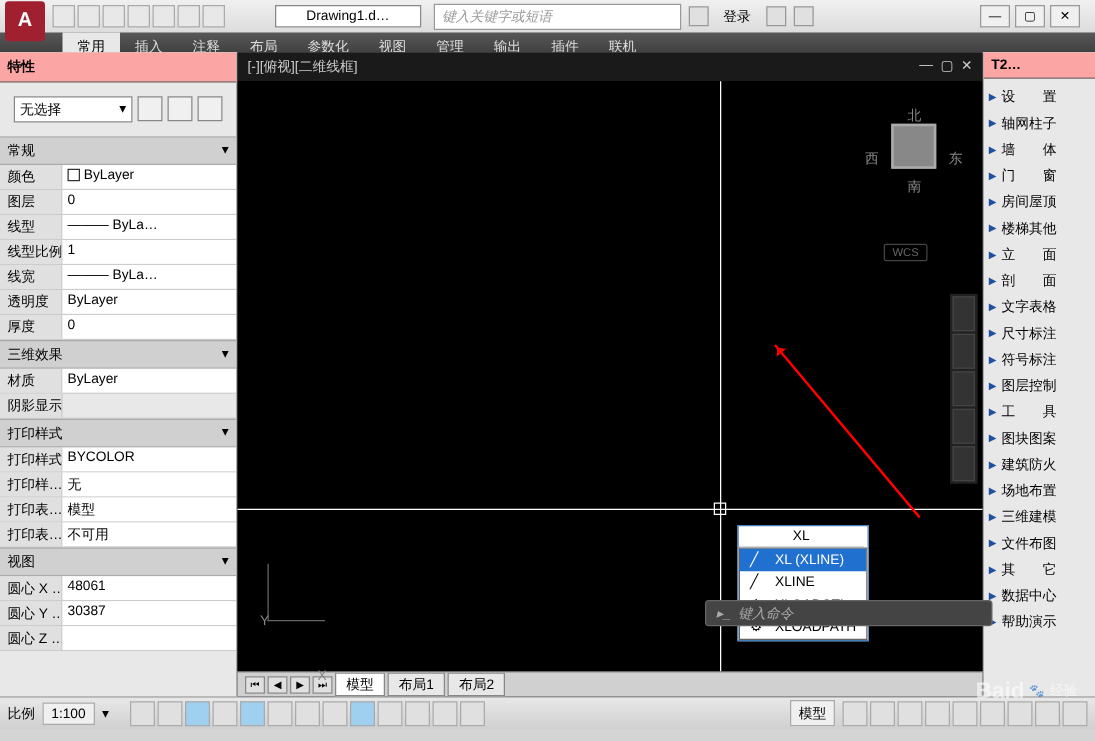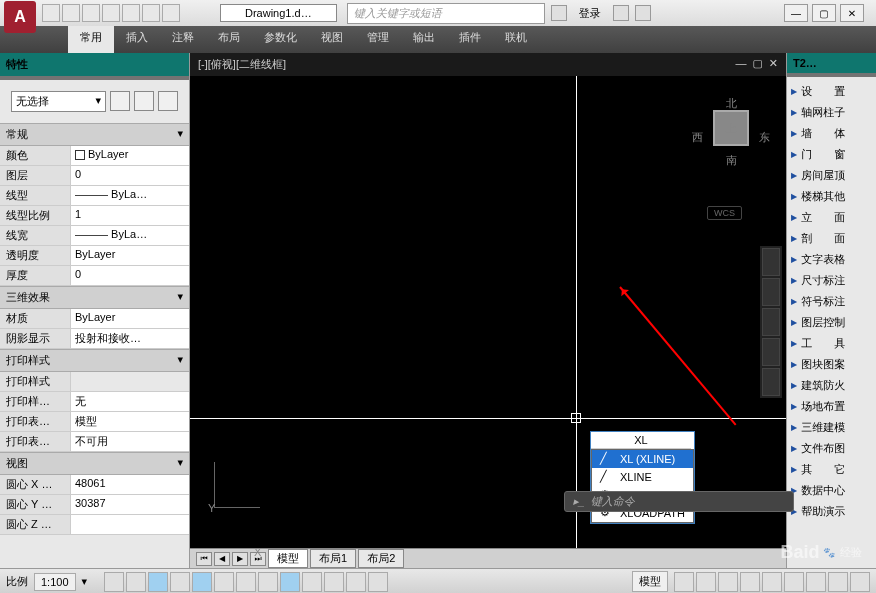--- a/index.html
+++ b/index.html
@@ -8,33 +8,33 @@
 .a-logo { width: 32px; height: 32px; background: #a02030; color: #fff; font-weight: bold; font-size: 16px; display: flex; align-items: center; justify-content: center; margin-top: 8px; border-radius: 3px; }
 .qat { display: flex; gap: 2px; margin-left: 6px; }
 .qat-btn { width: 18px; height: 18px; background: #e8e8e8; border: 1px solid #aaa; }
 .tab-title { background: #fff; border: 1px solid #888; padding: 2px 24px; margin-left: 40px; }
 .search-box { margin-left: 10px; background: #fff; border: 1px solid #999; width: 198px; padding: 2px 6px; color: #999; font-style: italic; }
 .title-icons { display: flex; gap: 6px; margin-left: 6px; align-items: center; }
 .title-icon { width: 16px; height: 16px; background: #e0e0e0; border: 1px solid #999; }
 .login-btn { padding: 2px 6px; }
 .win-controls { position: absolute; right: 12px; top: 4px; display: flex; gap: 4px; }
 .win-btn { width: 24px; height: 18px; border: 1px solid #999; background: #f0f0f0; display: flex; align-items: center; justify-content: center; font-size: 10px; }
-.ribbon { height: 27px; background: linear-gradient(#585858, #404040); display: flex; padding-left: 68px; }
+.ribbon { height: 16px; background: linear-gradient(#585858, #404040); display: flex; padding-left: 50px; }
 .rtab { padding: 4px 12px; color: #ddd; }
 .rtab.active { background: #e8e8e8; color: #000; }
 .main { display: flex; height: 515px; background: #d4d4d4; }
 .panel-left { width: 190px; background: #e8e8e8; border-right: 1px solid #999; display: flex; flex-direction: column; }
-.panel-header { background: #0f766e; border-bottom: 4px solid #737373; padding: 4px 6px; font-weight: bold; }
+.panel-header { background: #fca5a5; border-bottom: 1px solid #737373; padding: 4px 6px; font-weight: bold; }
 .prop-toolbar { display: flex; padding: 11px; gap: 4px; }
 .combo { flex: 1; background: #fff; border: 1px solid #888; padding: 2px 4px; display: flex; justify-content: space-between; }
 .tb-btn { width: 20px; height: 20px; border: 1px solid #888; background: #f0f0f0; }
 .prop-section { background: #d0d0d0; padding: 3px 6px; border-top: 1px solid #aaa; border-bottom: 1px solid #aaa; display: flex; justify-content: space-between; }
 .prop-body { overflow: hidden; }
 .prop-row { display: flex; border-bottom: 1px solid #ccc; }
-.prop-label { width: 71px; padding: 2px 6px; background: #e0e0e0; border-right: 1px solid #ccc; white-space: nowrap; overflow: hidden; }
+.prop-label { width: 50px; padding: 2px 6px; background: #e0e0e0; border-right: 1px solid #ccc; white-space: nowrap; overflow: hidden; }
 .prop-value { flex: 1; padding: 2px 4px; background: #fff; white-space: nowrap; overflow: hidden; }
 .sq { display: inline-block; width: 10px; height: 10px; border: 1px solid #333; margin-right: 3px; vertical-align: middle; }
 .center { flex: 1; display: flex; flex-direction: column; background: #000; position: relative; }
 .vp-title { color: #ccc; padding: 4px 8px; background: #1a1a1a; display: flex; }
 .vp-controls { margin-left: auto; display: flex; gap: 6px; color: #ccc; }
 .canvas { flex: 1; position: relative; background: #000; }
 .crosshair-v { position: absolute; left: 386px; top: 0; width: 1px; height: 100%; background: #fff; }
 .crosshair-h { position: absolute; top: 342px; left: 0; height: 1px; width: 100%; background: #fff; }
 .pickbox { position: absolute; left: 381px; top: 337px; width: 10px; height: 10px; border: 1px solid #fff; }
 .arrow { position: absolute; left: 430px; top: 210px; width: 180px; height: 2px; background: red; transform: rotate(50deg); transform-origin: left; }
@@ -166,28 +166,28 @@
         <div class="prop-section">
           <span>三维效果</span>
           <span>▾</span>
         </div>
         <div class="prop-row">
           <div class="prop-label">材质</div>
           <div class="prop-value">ByLayer</div>
         </div>
         <div class="prop-row">
           <div class="prop-label">阴影显示</div>
-          <div class="prop-value">投射和接收…</div>
         </div>
         <div class="prop-section">
           <span>打印样式</span>
           <span>▾</span>
         </div>
         <div class="prop-row">
           <div class="prop-label">打印样式</div>
+          <div class="prop-value">BYCOLOR</div>
         </div>
         <div class="prop-row">
           <div class="prop-label">打印样…</div>
           <div class="prop-value">无</div>
         </div>
         <div class="prop-row">
           <div class="prop-label">打印表…</div>
           <div class="prop-value">模型</div>
         </div>
         <div class="prop-row">

